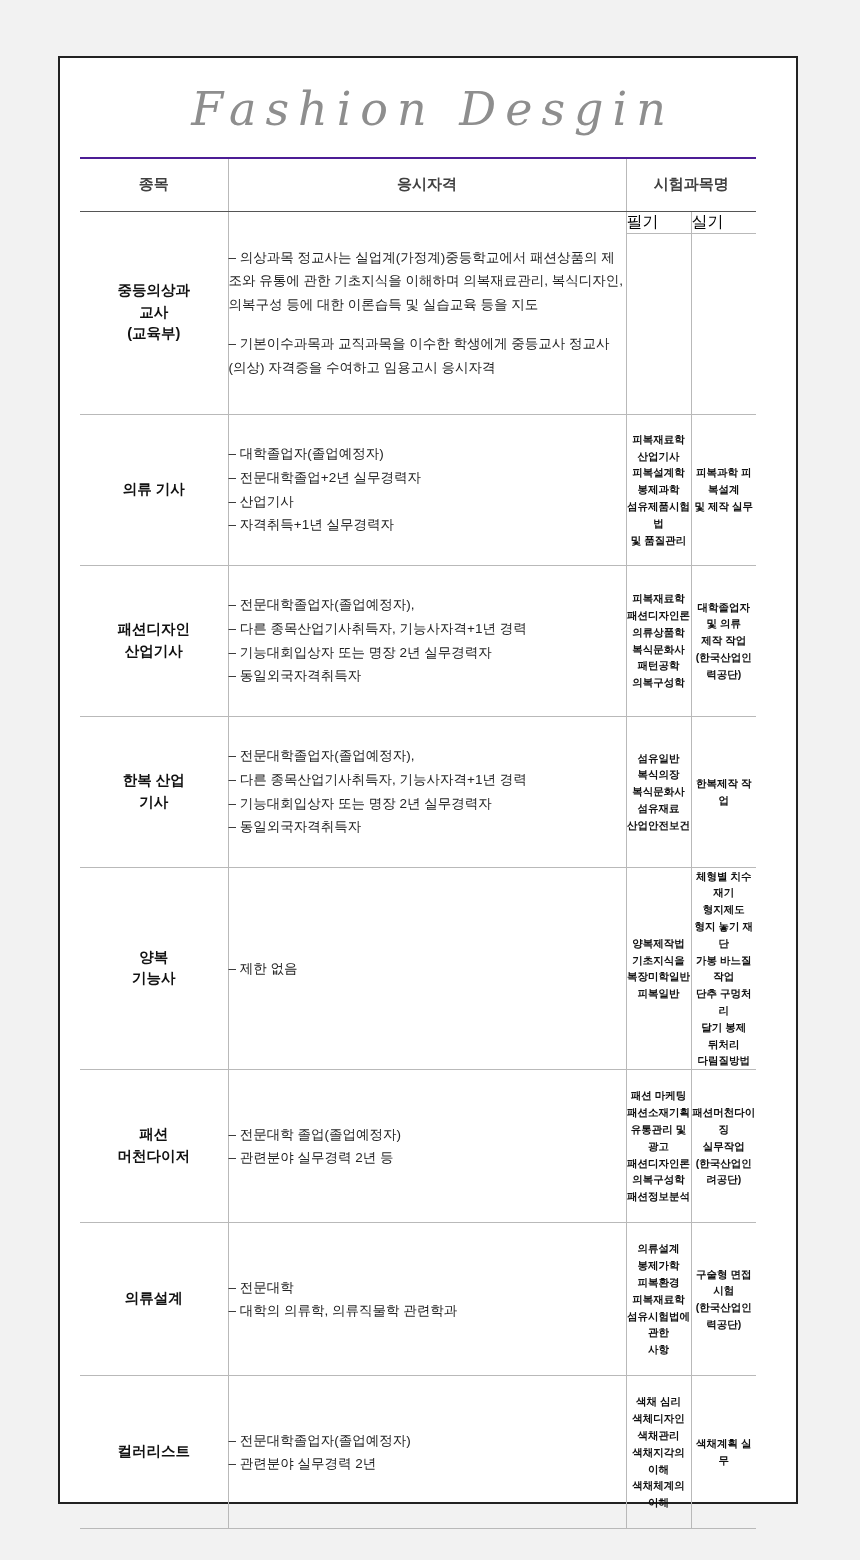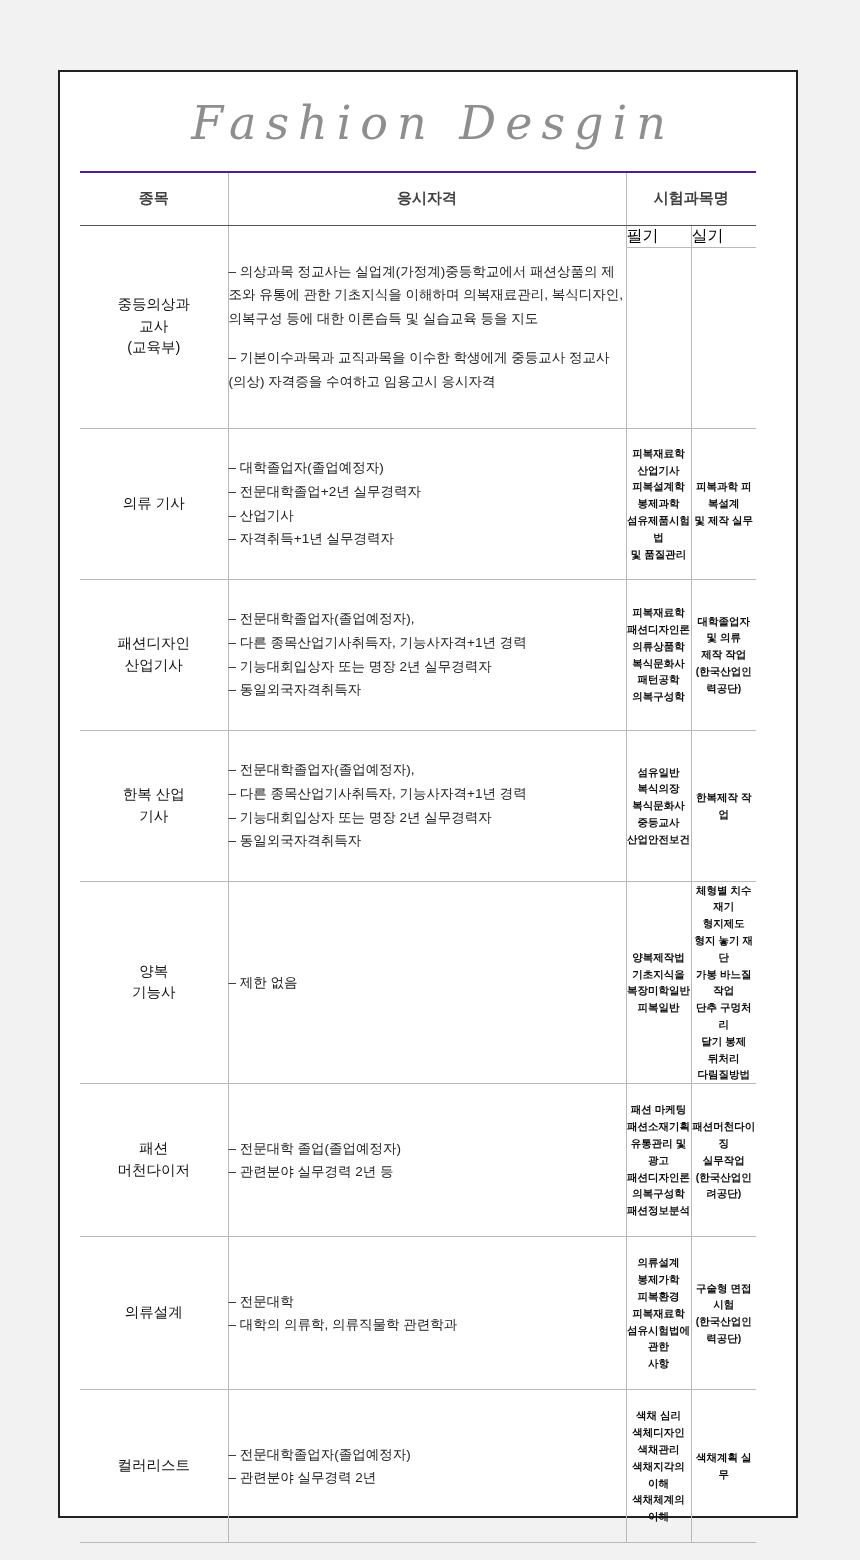--- a/index.html
+++ b/index.html
@@ -9,21 +9,21 @@
     font-family: "Liberation Sans", sans-serif;
   }
   body {
     width: 860px;
     height: 1560px;
     overflow: hidden;
   }
   .page {
     position: absolute;
     left: 58px;
-    top: 70px;
+    top: 56px;
     width: 740px;
     height: 1448px;
     background: #ffffff;
     border: 2px solid #222;
     box-sizing: border-box;
   }
   .title {
     font-family: "DejaVu Serif", serif;
     font-style: italic;
     font-size: 46px;
@@ -54,21 +54,21 @@
     font-weight: bold;
     color: #404040;
     height: 52px;
     text-align: center;
   }
   .hdr-row th.c1 { width: 148px; }
   .hdr-row th.c2 { width: 398px; font-family: Liberation Serif, serif; }
   .cell-item {
     text-align: center;
     font-size: 14.5px;
-    font-weight: normal;
+    font-weight: bold;
     color: #111;
     line-height: 1.5;
     padding: 10px 4px;
   }
   .cell-qual {
     font-size: 13.5px;
     color: #222;
     line-height: 1.75;
     padding: 14px 14px 14px 14px;
     text-align: left;
@@ -190,21 +190,21 @@
       <td class="cell-qual vline-left vline-right">
         <p>– 전문대학졸업자(졸업예정자),</p>
         <p>– 다른 종목산업기사취득자, 기능사자격+1년 경력</p>
         <p>– 기능대회입상자 또는 명장 2년 실무경력자</p>
         <p>– 동일외국자격취득자</p>
       </td>
       <td class="cell-sub">
         <div>섬유일반</div>
         <div>복식의장</div>
         <div>복식문화사</div>
-        <div>중등교사</div>
+        <div>섬유재료</div>
         <div>산업안전보건</div>
       </td>
       <td class="cell-sub vline-left">
         <div>한복제작 작업</div>
       </td>
     </tr>
 
     <tr class="row-sep">
       <td class="cell-item" style="height:170px;">
         <div>양복</div>

